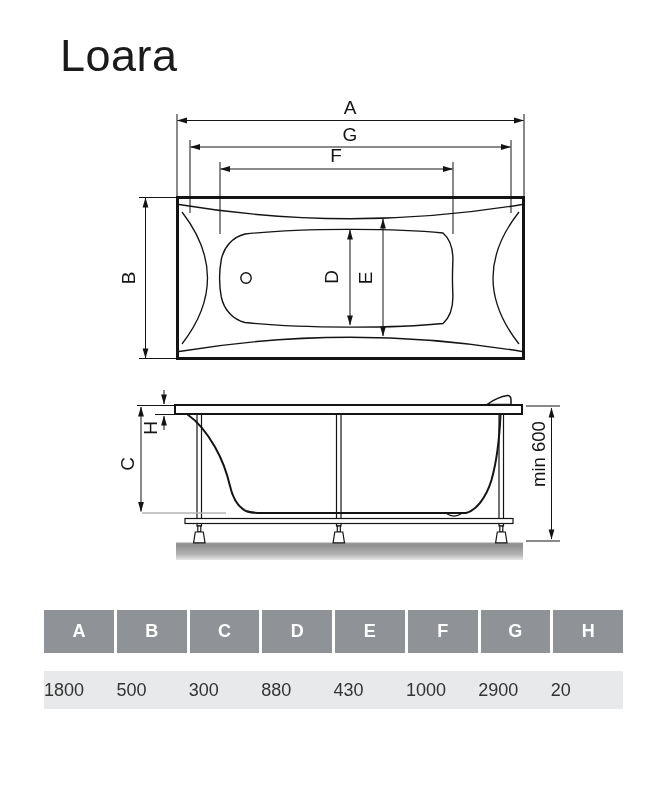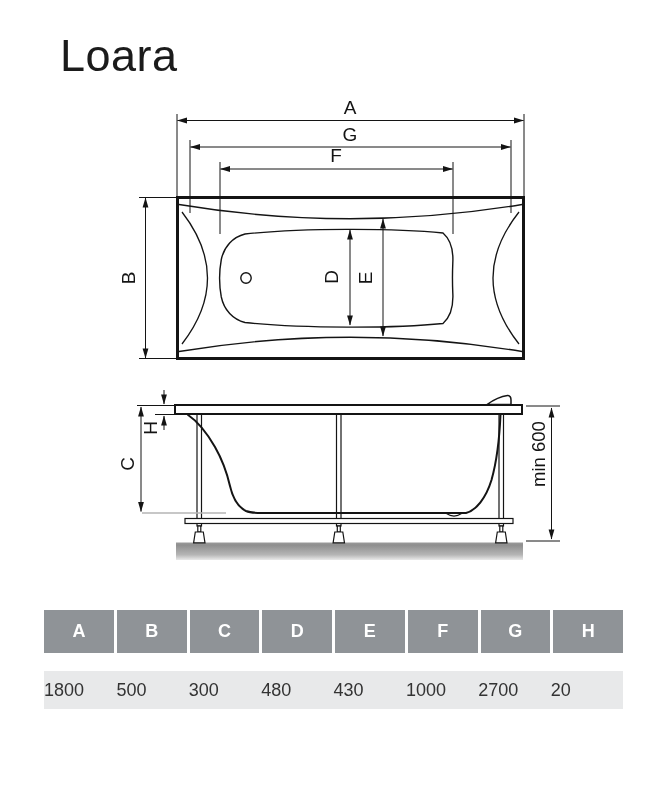--- a/index.html
+++ b/index.html
@@ -162,19 +162,19 @@
     <div class="th">E</div>
     <div class="th">F</div>
     <div class="th">G</div>
     <div class="th">H</div>
   </div>
   <div class="tgap"></div>
   <div class="tvals">
     <div class="td">1800</div>
     <div class="td">500</div>
     <div class="td">300</div>
-    <div class="td">480</div>
+    <div class="td">880</div>
     <div class="td">430</div>
     <div class="td">1000</div>
-    <div class="td">2700</div>
+    <div class="td">2900</div>
     <div class="td">20</div>
   </div>
 </div>
 
 </body></html>

